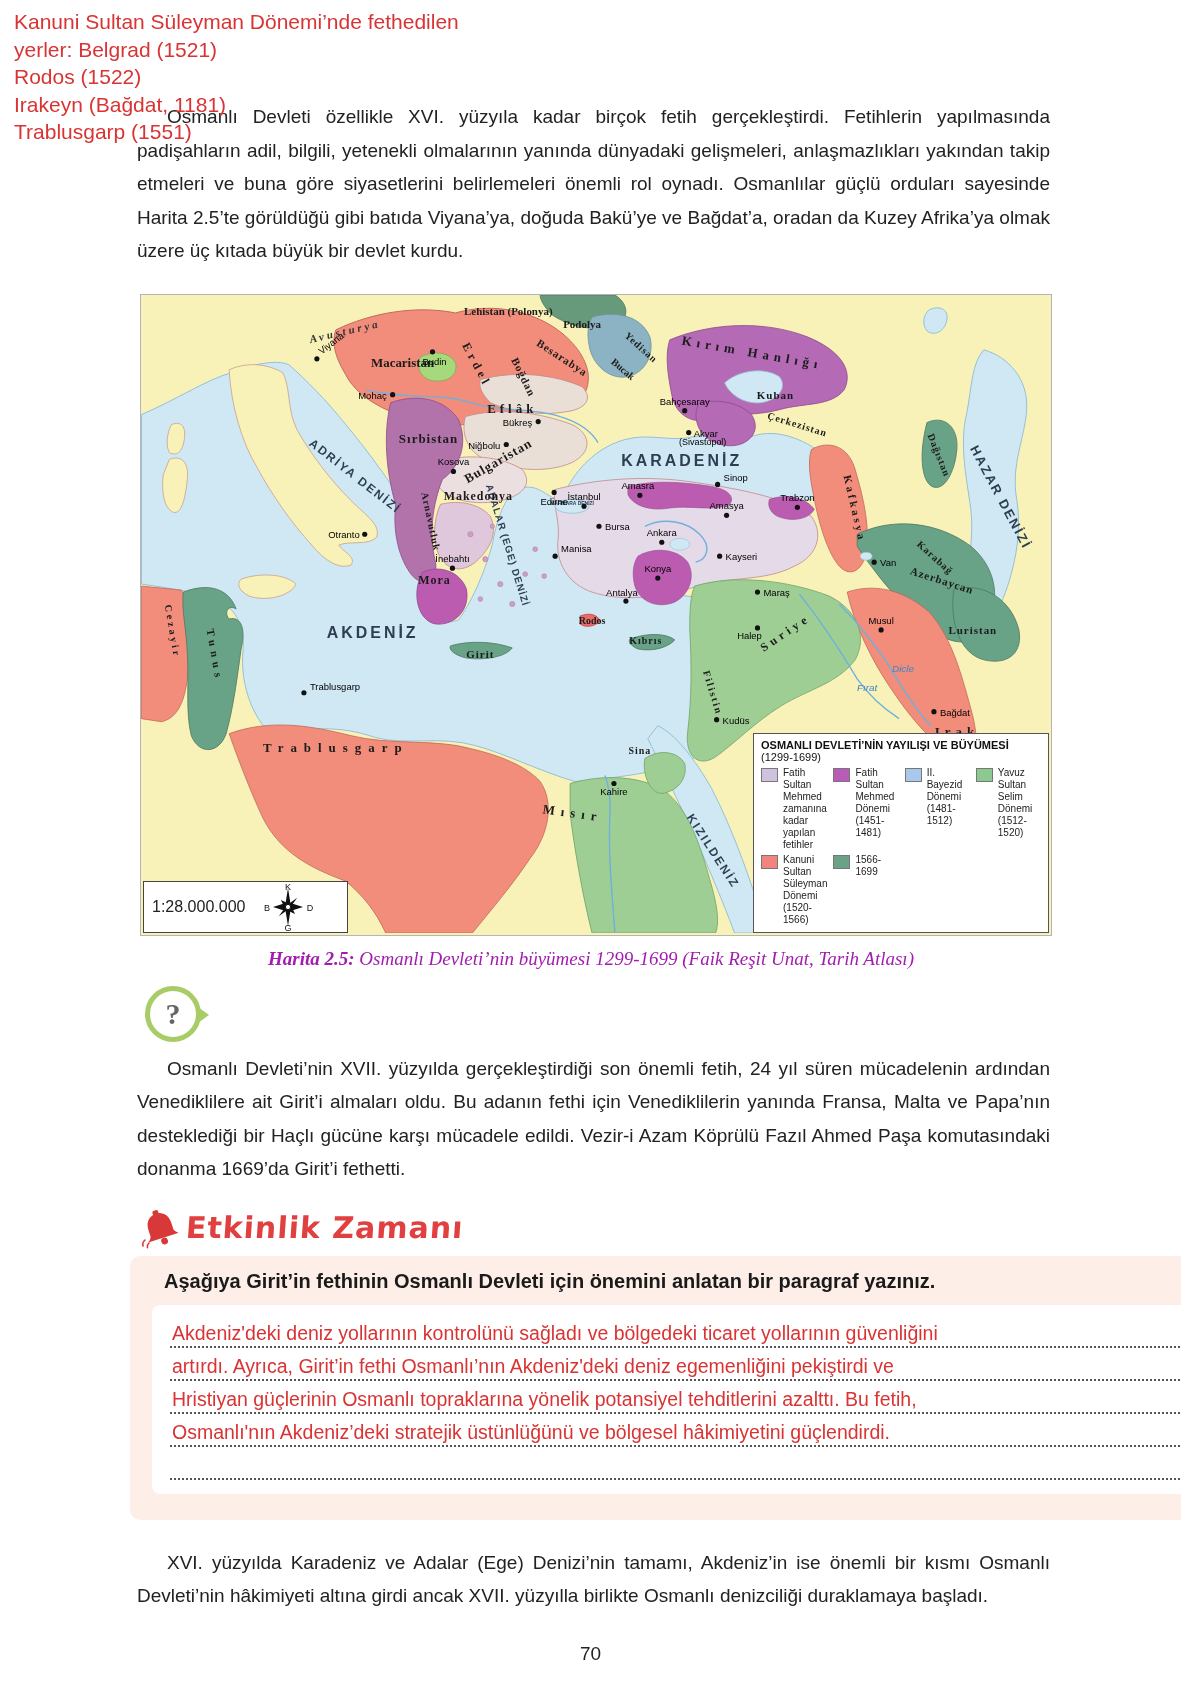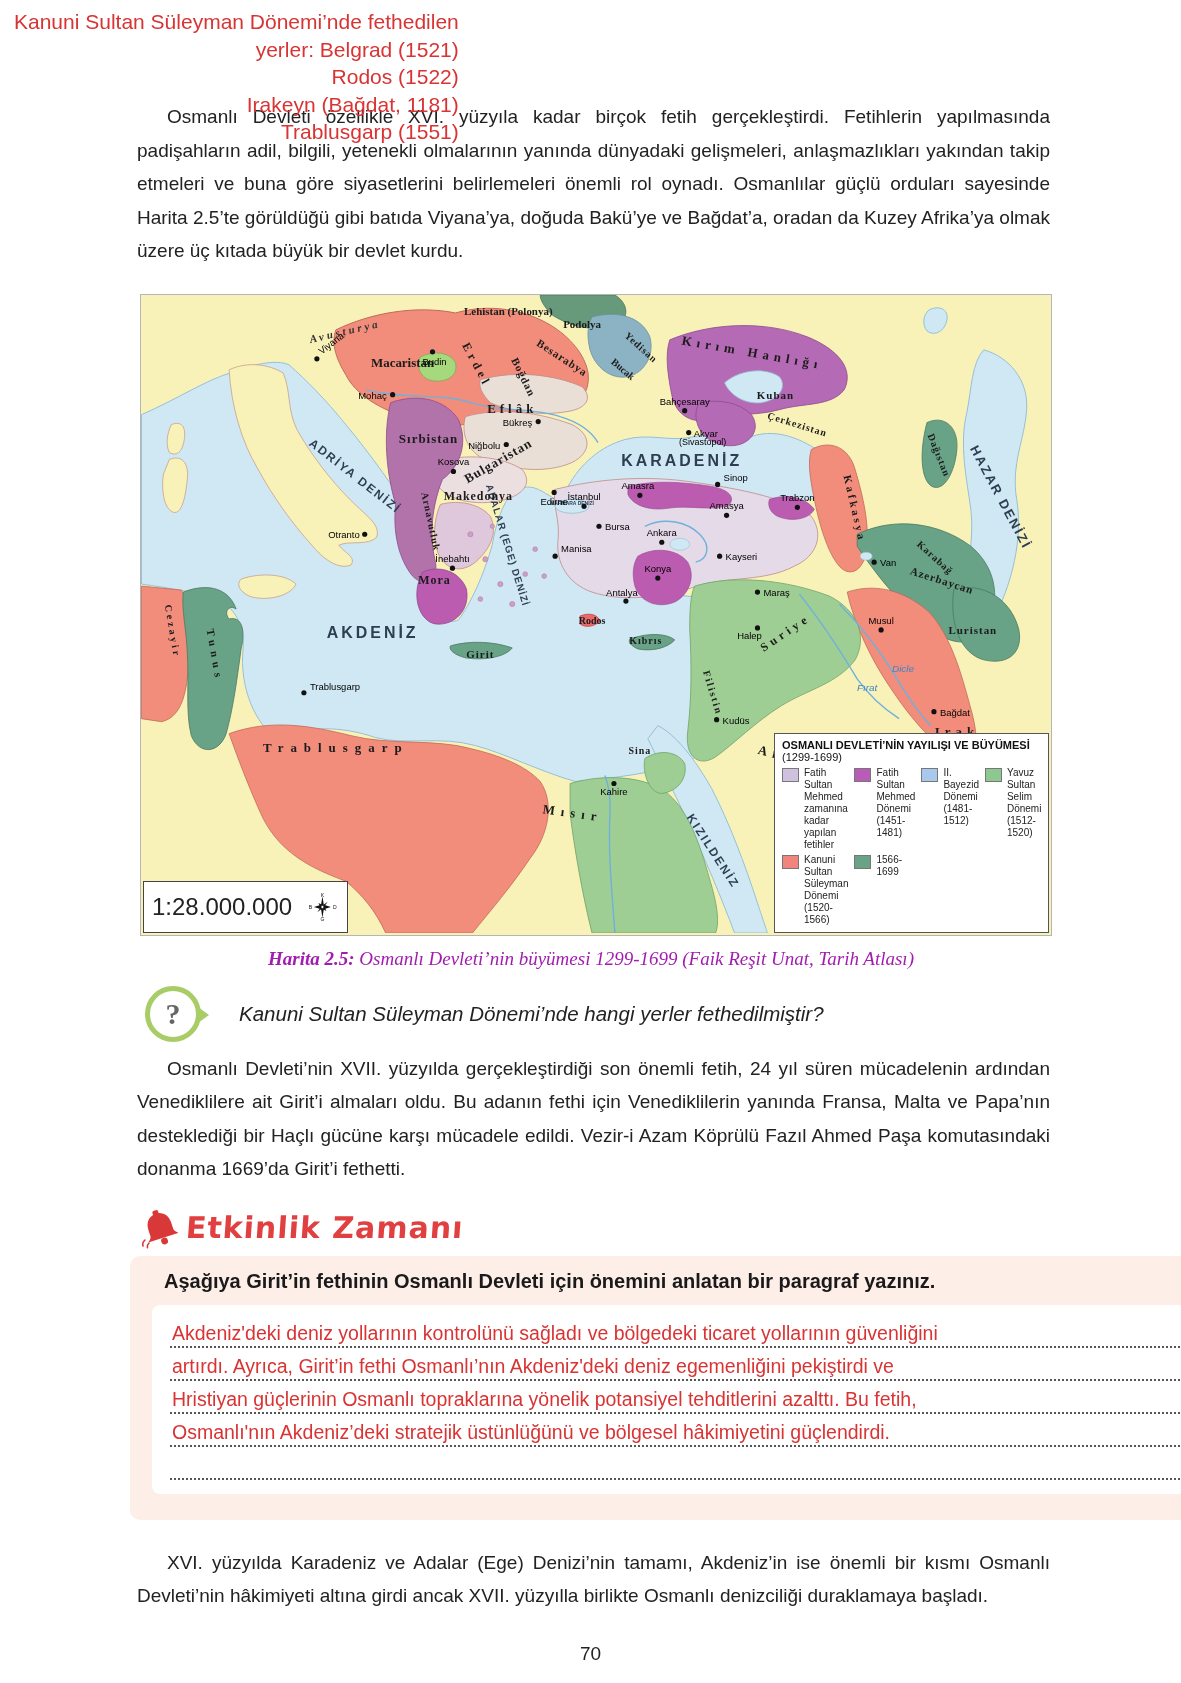--- a/index.html
+++ b/index.html
@@ -1,45 +1,45 @@
 <!DOCTYPE html>
 <html style="--accent-red: #d93333; --header-red: #e04040; --act-bg: #fdeee8; --q-green: #a8cc66;"><head>
 <meta charset="utf-8">
 <style>
   html,body{margin:0;padding:0;background:#e8e8e8;}
   .page{position:relative;width:1181px;height:1683px;background:#ffffff;overflow:hidden;
         font-family:"Liberation Sans",sans-serif;color:#1a1a1a;}
   
   .annotation{position:absolute;left:14px;top:8px;z-index:5;color:var(--accent-red,#d93333);
-              font-size:21px;line-height:27.5px;font-weight:500;text-align:right;}
+              font-size:21px;line-height:27.5px;font-weight:500;}
   
   .body-par{margin:0 131px 0 137px;font-size:19px;line-height:33.5px;text-align:justify;
             text-indent:30px;color:#222;}
   .p1{padding-top:100px;}
   .p2{margin-top:10px;}
   .p3{margin-top:26px;}
   
   .map-wrap{position:relative;width:910px;height:640px;margin:26px 0 0 140px;border:1px solid #b5b5b5;background:#f9f2b8;}
   .map-wrap svg.basemap{display:block;}
   .ml-sea{font-family:"Liberation Sans",sans-serif;font-weight:bold;fill:#2e3e52;}
   .ml-region{font-family:"Liberation Serif",serif;font-weight:bold;fill:#1b1b1b;}
   .ml-region-i{font-family:"Liberation Serif",serif;font-weight:bold;font-style:italic;fill:#333;}
   .ml-river{font-family:"Liberation Sans",sans-serif;font-style:italic;fill:#3d85c8;}
   .ml-city{font-family:"Liberation Sans",sans-serif;fill:#000;}
-  .legend{position:absolute;right:2px;bottom:2px;width:275px;background:#fff;border:1px solid #555;
+  .legend{position:absolute;right:2px;bottom:2px;width:296px;background:#fff;border:1px solid #555;
           padding:5px 7px 6px 7px;box-sizing:border-box;margin-left:44px;}
   .legend-title{font-size:11px;font-weight:bold;color:#111;margin-bottom:4px;}
   .legend-title .yrs{font-weight:normal;}
   .legend-grid{display:grid;grid-template-columns:1fr 1fr 1fr 1fr;gap:3px 6px;}
   .legend-item{display:flex;align-items:flex-start;gap:5px;}
   .legend-swatch{width:15px;height:12px;border:1px solid #777;flex:0 0 auto;margin-top:1px;}
   .legend-label{font-size:10px;line-height:12px;color:#222;}
   .scalebox{position:absolute;left:2px;bottom:2px;width:205px;height:52px;background:#fff;border:1px solid #444;
             display:flex;align-items:center;gap:14px;padding:2px 8px;box-sizing:border-box;}
-  .scale-text{font-size:24px;color:#222;}
+  .scale-text{font-size:16px;color:#222;}
   
   .caption{width:922px;margin:12px 0 0 130px;text-align:center;font-family:"Liberation Serif",serif;
            font-style:italic;font-size:19px;color:#a21caf;}
   .caption b{font-style:italic;}
   
   .question-row{display:flex;align-items:center;gap:38px;margin:16px 0 0 145px;height:56px;}
   .q-icon{position:relative;width:46px;height:46px;border:5px solid var(--q-green,#a8cc66);border-radius:50%;
           background:#fff;display:flex;align-items:center;justify-content:center;}
   .q-icon span{font-size:30px;font-weight:bold;color:#666;font-family:"Liberation Serif",serif;}
   .q-icon:after{content:"";position:absolute;right:-13px;top:16px;width:0;height:0;
@@ -303,21 +303,20 @@
   </div>
 
   <div class="caption">
     <b>Harita 2.5:</b><span> Osmanlı Devleti’nin büyümesi 1299-1699 (Faik Reşit Unat, Tarih Atlası)</span>
   </div>
 
   <div class="question-row">
     <div class="q-icon">
       <span>?</span>
     </div>
-    <div class="q-text">Kanuni Sultan Süleyman Dönemi’nde hangi yerler fethedilmiştir?</div>
   </div>
 
   <p class="body-par p2">Osmanlı Devleti’nin XVII. yüzyılda gerçekleştirdiği son önemli fetih, 24 yıl süren mücadelenin ardından Venediklilere ait Girit’i almaları oldu. Bu adanın fethi için Venediklilerin yanında Fransa, Malta ve Papa’nın desteklediği bir Haçlı gücüne karşı mücadele edildi. Vezir-i Azam Köprülü Fazıl Ahmed Paşa komutasındaki donanma 1669’da Girit’i fethetti.</p>
 
   <div class="act-header">
     <svg width="38" height="42" viewBox="0 0 38 42">
       <g transform="rotate(-18 19 20)">
         <rect x="17" y="3" width="6" height="5" rx="2" fill="#d93838"></rect>
         <path d="M20,6 C28,7 32,12 32,20 L32,26 C32,28 34,30 36,31.5 L4,31.5 C6,30 8,28 8,26 L8,20 C8,12 12,7 20,6 Z" fill="#d93838"></path>
         <circle cx="20" cy="35" r="3.4" fill="#d93838"></circle>

